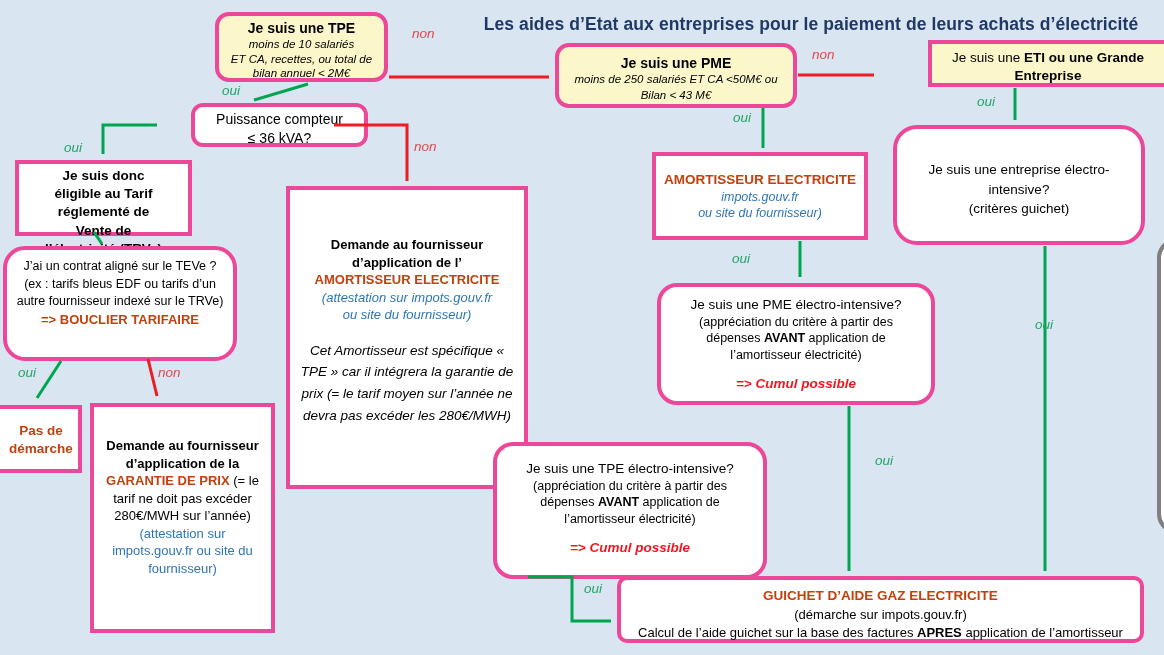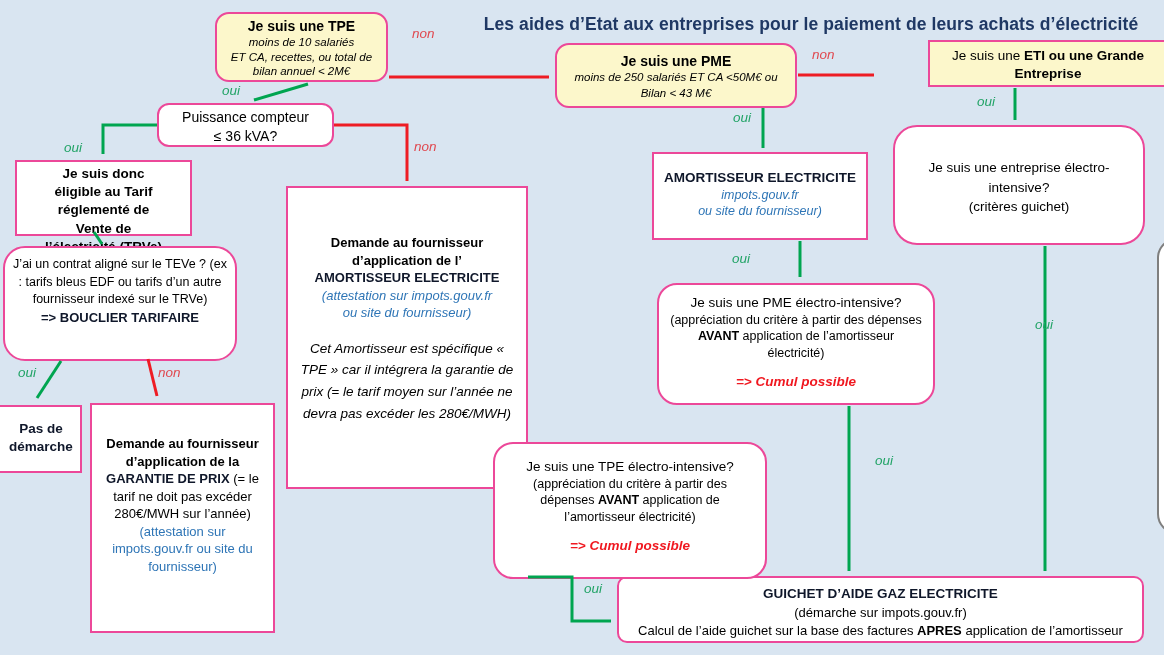--- a/index.html
+++ b/index.html
@@ -6,27 +6,27 @@
   .canvas{
     position:relative;width:1164px;height:655px;background:#d9e5f1;
     font-family:"Liberation Sans",sans-serif;overflow:hidden;color:#000;
   }
   #page-title{
     position:absolute;left:458px;top:14px;width:706px;text-align:center;
     font-size:17.5px;font-weight:bold;color:#1f3864;letter-spacing:.1px;
   }
   .box{
     position:absolute;box-sizing:border-box;background:#ffffff;
-    border:2px solid #ec4899;text-align:center;line-height:1.3;
+    border:4px solid #ec4899;text-align:center;line-height:1.3;
   }
-  .rounded{border-radius:16px;}
+  .rounded{border-radius:16px;margin-left:34px;}
   .yellow{background:#fcf7cb;}
   .bold{font-weight:bold;}
   .italic{font-style:italic;}
-  .green{color:#0f172a;}
+  .green{color:#c2410c;}
   .blue{color:#2e75b6;}
 
   #box-tpe{left:215px;top:12px;width:173px;height:70px;border-radius:14px;padding-top:3px;}
   #box-tpe .h{font-size:14px;font-weight:bold;}
   #box-tpe .s{font-size:11.5px;font-style:italic;line-height:1.25;}
 
   #box-pme{left:555px;top:43px;width:242px;height:65px;border-radius:14px;padding-top:7px;}
   #box-pme .h{font-size:14px;font-weight:bold;}
   #box-pme .s{font-size:11.5px;font-style:italic;line-height:1.35;}
 

